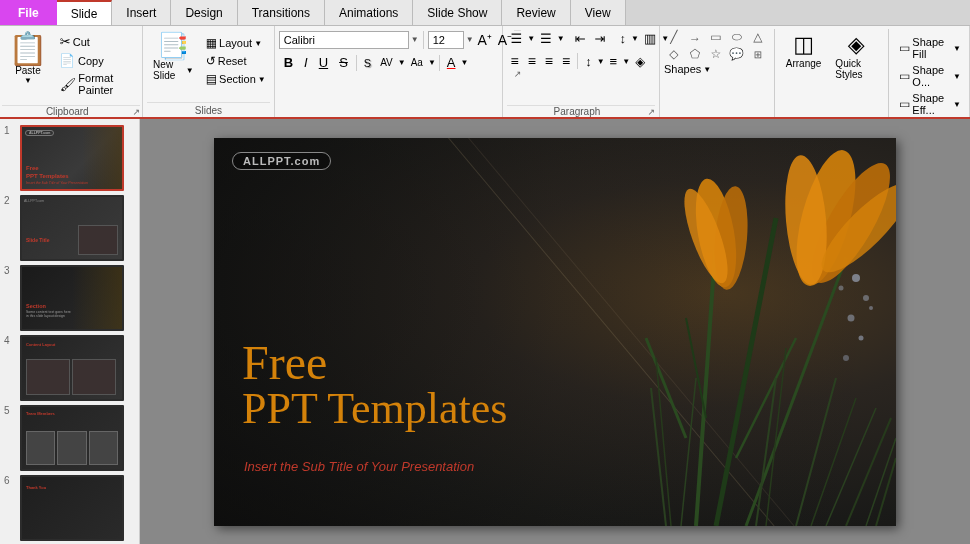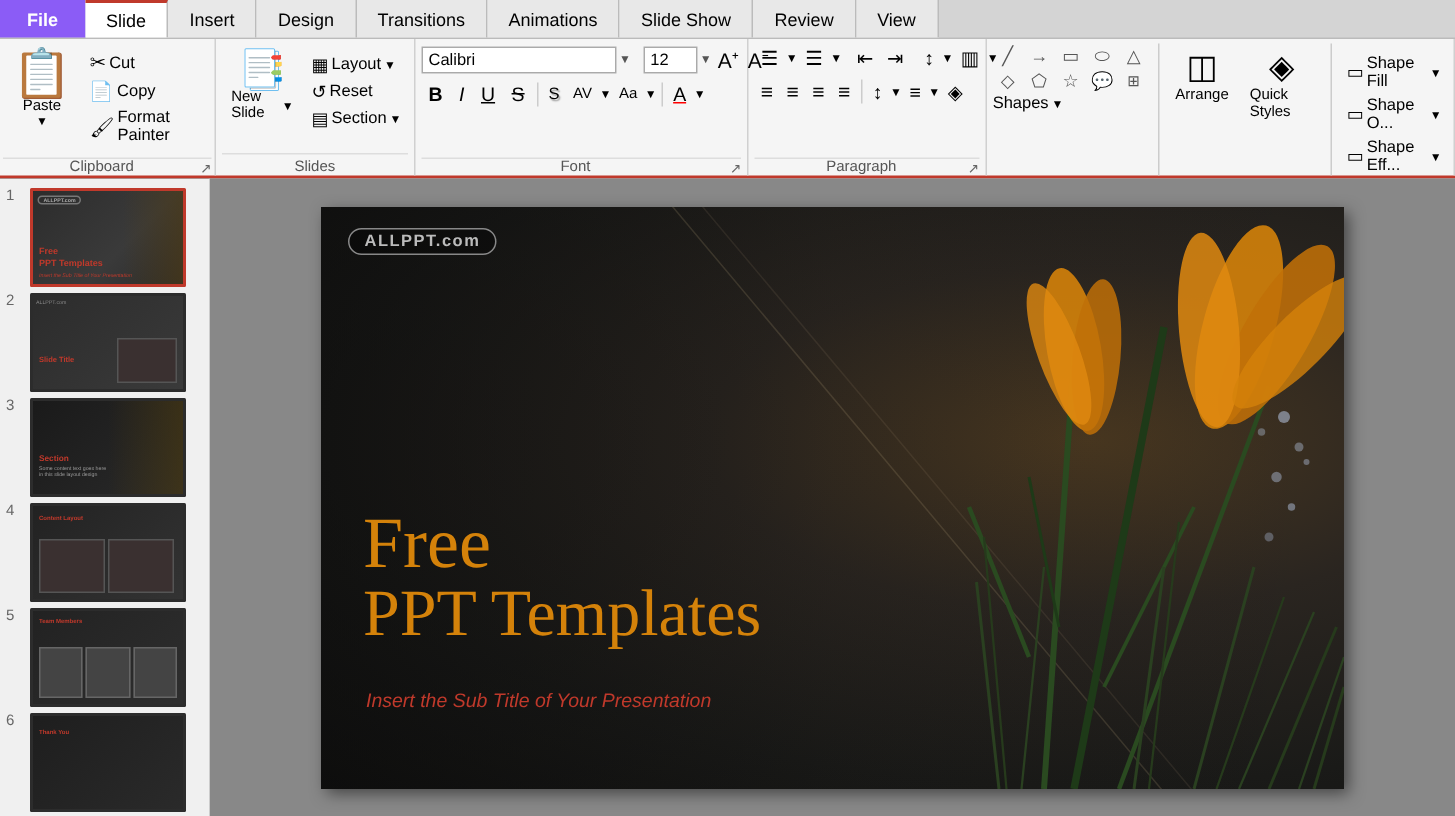--- a/index.html
+++ b/index.html
@@ -4,21 +4,21 @@
   <style>
     * { margin: 0; padding: 0; box-sizing: border-box; }
     body { font-family: 'Segoe UI', Arial, sans-serif; font-size: 12px; background: #f0f0f0; width: 970px; height: 544px; overflow: hidden; }
   </style>
 </head>
 <body>
 
 <div style="display:flex; flex-direction:column; width:970px; height:544px; overflow:hidden;">
 
   <div style="display:flex; align-items:stretch; background:#d4d4d4; height:26px; border-bottom:1px solid #bbb;">
-    <div style="background:#8b5cf6; color:white; padding:0 18px; display:flex; align-items:center; font-weight:bold; font-size:12px; cursor:pointer;">File</div>
+    <div style="background:#d946ef; color:white; padding:0 18px; display:flex; align-items:center; font-weight:bold; font-size:12px; cursor:pointer;">File</div>
     <div style="background:#fff; padding:0 14px; display:flex; align-items:center; font-size:12px; cursor:pointer; border-right:1px solid #bbb; border-top:2px solid #c0392b;">Slide</div>
     <div style="background:#e8e8e8; padding:0 14px; display:flex; align-items:center; font-size:12px; cursor:pointer; border-right:1px solid #bbb;">Insert</div>
     <div style="background:#e8e8e8; padding:0 14px; display:flex; align-items:center; font-size:12px; cursor:pointer; border-right:1px solid #bbb;">Design</div>
     <div style="background:#e8e8e8; padding:0 14px; display:flex; align-items:center; font-size:12px; cursor:pointer; border-right:1px solid #bbb;">Transitions</div>
     <div style="background:#e8e8e8; padding:0 14px; display:flex; align-items:center; font-size:12px; cursor:pointer; border-right:1px solid #bbb;">Animations</div>
     <div style="background:#e8e8e8; padding:0 14px; display:flex; align-items:center; font-size:12px; cursor:pointer; border-right:1px solid #bbb;">Slide Show</div>
     <div style="background:#e8e8e8; padding:0 14px; display:flex; align-items:center; font-size:12px; cursor:pointer; border-right:1px solid #bbb;">Review</div>
     <div style="background:#e8e8e8; padding:0 14px; display:flex; align-items:center; font-size:12px; cursor:pointer; border-right:1px solid #bbb;">View</div>
   </div>
 
@@ -76,21 +76,21 @@
             <span>Section</span>
             <span style="font-size:8px;">▼</span>
           </div>
         </div>
       </div>
       <div style="border-top:1px solid #ddd; margin-top:1px; text-align:center;">
         <span style="font-size:10px; color:#555;">Slides</span>
       </div>
     </div>
 
-    <div style="display:flex; flex-direction:column; border-right:1px solid #d0d0d0; padding:3px 4px 0; min-width:210px;">
+    <div style="display:flex; border-right:1px solid #d0d0d0; padding:3px 4px 0; min-width:210px;">
       <div style="flex:1;">
         <div style="display:flex; align-items:center; gap:2px; margin-bottom:3px;">
           <input type="text" value="Calibri" style="width: 130px; border: 1px solid rgb(170, 170, 170); padding: 2px 4px; font-size: 11px; background: white;">
           <span style="font-size:8px; color:#555;">▼</span>
           <span style="width:1px; background:#ccc; height:18px; display:inline-block; margin:0 2px;"></span>
           <input type="text" value="12" style="width: 36px; border: 1px solid rgb(170, 170, 170); padding: 2px 4px; font-size: 11px; background: white;">
           <span style="font-size:8px; color:#555;">▼</span>
           <button style="border:none; background:none; cursor:pointer; font-size:14px; padding:1px 2px;">A⁺</button>
           <button style="border:none; background:none; cursor:pointer; font-size:14px; padding:1px 2px;">A⁻</button>
         </div>
@@ -104,21 +104,20 @@
           <button style="border:none; background:none; cursor:pointer; font-size:10px; padding:2px 4px; border-radius:2px;">AV</button>
           <span style="font-size:8px;">▼</span>
           <button style="border:none; background:none; cursor:pointer; font-size:10px; padding:2px 4px; border-radius:2px;">Aa</button>
           <span style="font-size:8px;">▼</span>
           <span style="width:1px; background:#ccc; height:16px; display:inline-block; margin:0 2px;"></span>
           <button style="border:none; background:none; cursor:pointer; font-size:13px; padding:2px 4px; border-radius:2px; text-decoration:underline; text-decoration-color:red;">A</button>
           <span style="font-size:8px;">▼</span>
         </div>
       </div>
       <div style="border-top:1px solid #ddd; margin-top:1px; display:flex; justify-content:space-between; align-items:center;">
-        <span style="font-size:10px; color:#555; flex:1; text-align:center;">Font</span>
         <span style="font-size:9px; cursor:pointer; color:#666;">↗</span>
       </div>
     </div>
 
     <div style="display:flex; flex-direction:column; border-right:1px solid #d0d0d0; padding:3px 4px 0; min-width:155px;">
       <div style="flex:1;">
         <div style="display:flex; align-items:center; gap:1px; margin-bottom:3px;">
           <button style="border:none; background:none; cursor:pointer; font-size:13px; padding:2px 4px; border-radius:2px;">☰</button>
           <span style="font-size:8px;">▼</span>
           <button style="border:none; background:none; cursor:pointer; font-size:13px; padding:2px 4px; border-radius:2px;">☰</button>

